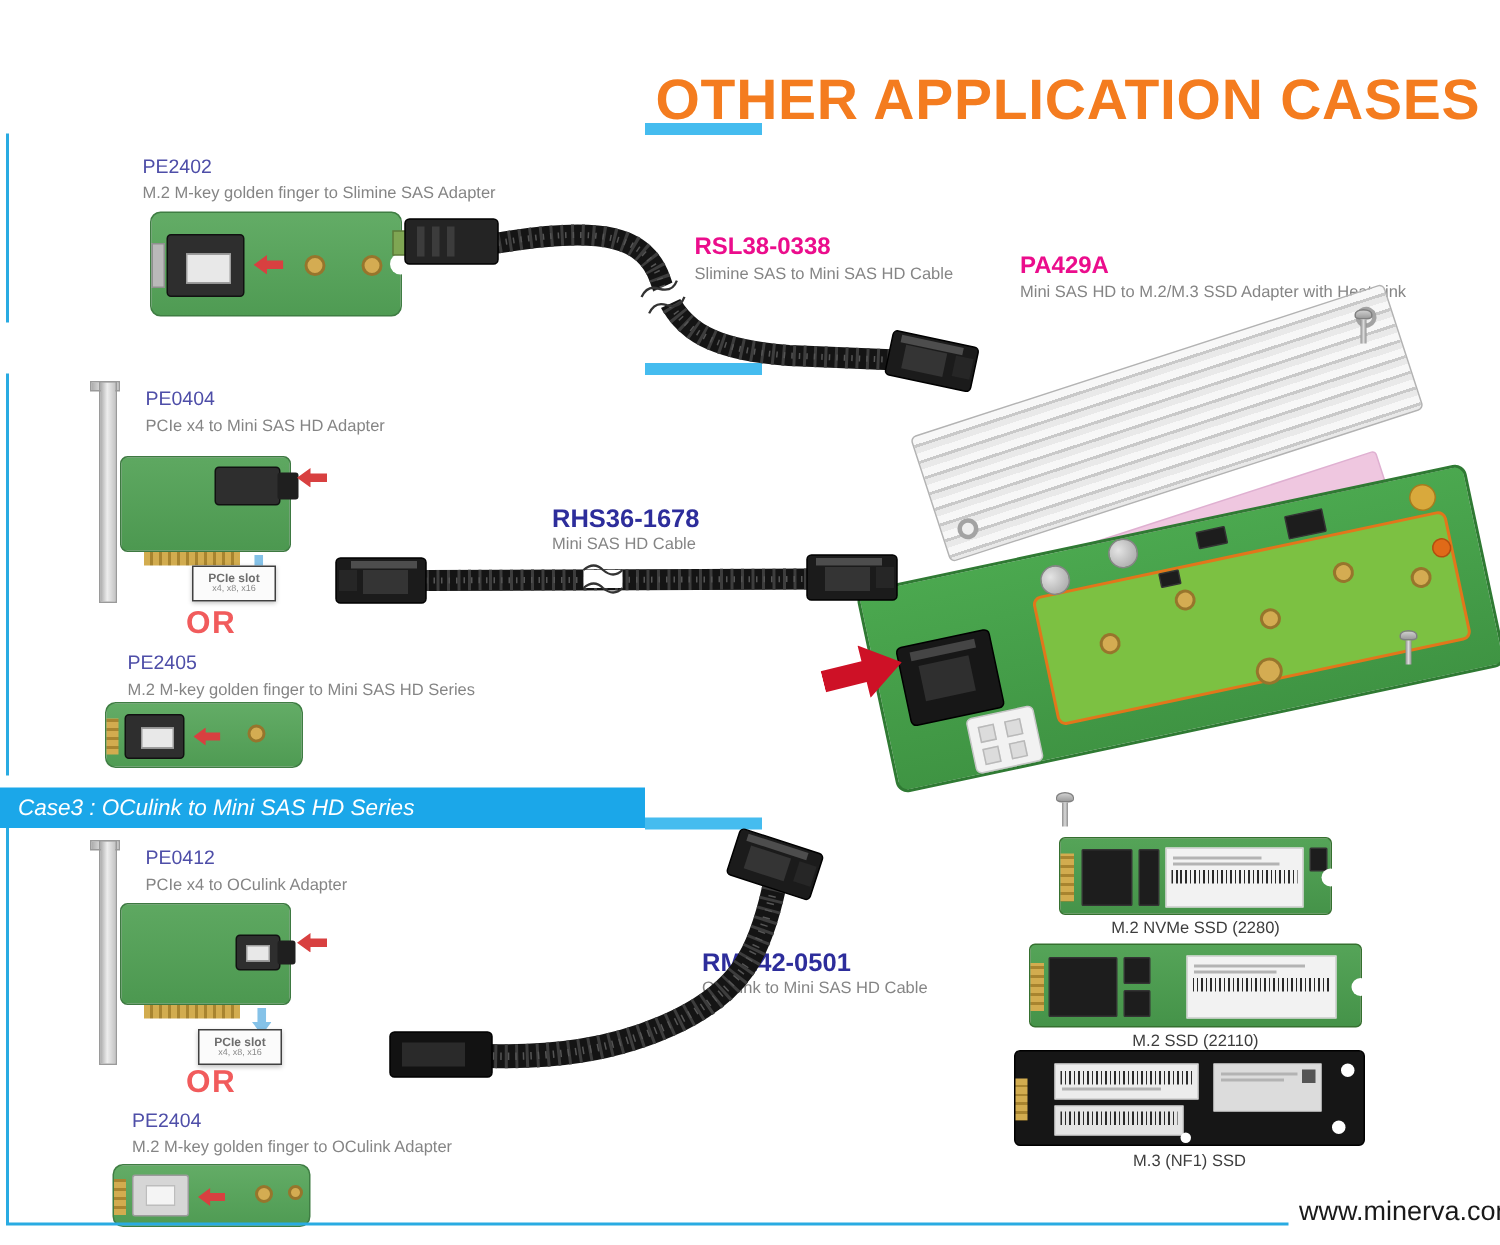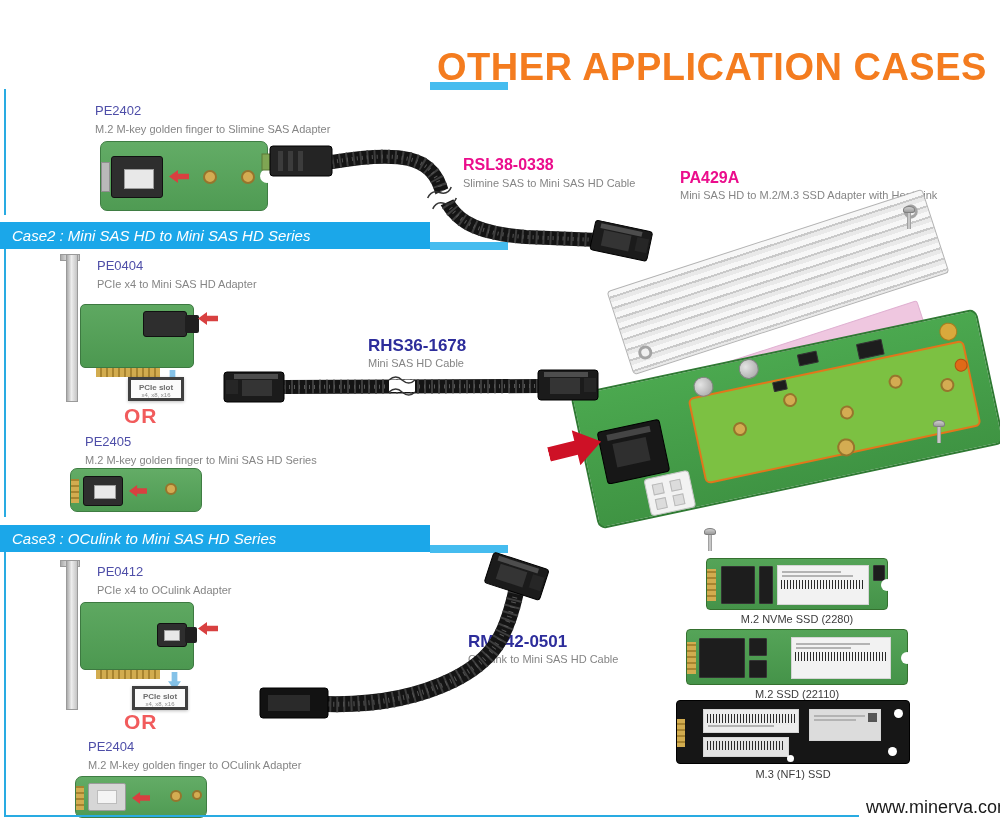--- a/index.html
+++ b/index.html
@@ -30,21 +30,21 @@
   .conn-ag { background:#d6d6d6; border:1px solid #9b9b9b; border-radius:2px; }
   .finger { background:repeating-linear-gradient(90deg,#D2AC4F 0 4px,#a8842f 4px 6px); }
   .finger-v { background:repeating-linear-gradient(0deg,#D2AC4F 0 4px,#a8842f 4px 6px); }
   .pad { border-radius:50%; background:#D4AC52; border:2px solid #97752c; }
   .notch { border-radius:50%; background:#fff; }
   .arrow-l { clip-path:polygon(0 50%,45% 0,45% 28%,100% 28%,100% 72%,45% 72%,45% 100%); background:#D84040; }
   .arrow-d { clip-path:polygon(28% 0,72% 0,72% 52%,100% 52%,50% 100%,0 52%,28% 52%); background:#85C2E8; }
   .big-arrow { clip-path:polygon(0 30%,52% 30%,52% 0,100% 50%,52% 100%,52% 70%,0 70%); background:#CE1126; }
 
   .bracket { background:linear-gradient(90deg,#ababab,#ededed 45%,#c4c4c4); border:1px solid #9a9a9a; }
-  .slotlab { background:#fbfbfb; border:3px solid #404040; box-shadow:0 1px 3px rgba(0,0,0,.25);
+  .slotlab { background:#fbfbfb; border:1px solid #404040; box-shadow:0 1px 3px rgba(0,0,0,.25);
              text-align:center; padding-top:3px; }
   .slotlab .t1 { font-size:8px; font-weight:bold; color:#6d6d6d; }
   .slotlab .t2 { font-size:6px; color:#8a8a8a; }
 
   .heatsink { background:repeating-linear-gradient(180deg,#f7f7f7 0 5px,#c9c9c9 5px 7px,#e9e9e9 7px 11px);
               border:1px solid #b3b3b3; border-radius:4px; transform:rotate(-18deg); }
   .hs-hole { width:14px; height:14px; border-radius:50%; border:3px solid #a3a3a3; background:#efefef; }
   .pinkpad { background:#EFC7E0; border:1px solid #dfb0d1; border-radius:3px; transform:rotate(-18deg); }
   .bigpcb { background:linear-gradient(180deg,#4BA84F,#3F9443); border:2px solid #2F7A33;
             border-radius:8px; transform:rotate(-12deg); }
@@ -68,21 +68,20 @@
 </head>
 <body>
 
 <div class="page">
 
   <div class="a title" style="left:437px; top:6px;margin-top:40px;">OTHER APPLICATION CASES</div>
 
   <div class="a banner-step" style="left:430px; top:82px;"></div>
   <div class="a vline" style="left:4px; top:89px; height:126px;"></div>
 
-  <div class="a banner" style="left:0; top:222px;">Case2 : Mini SAS HD to Mini SAS HD Series</div>
   <div class="a banner-step" style="left:430px; top:242px;"></div>
   <div class="a vline" style="left:4px; top:249px; height:268px;"></div>
 
   <div class="a banner" style="left:0; top:525px;">Case3 : OCulink to Mini SAS HD Series</div>
   <div class="a banner-step" style="left:430px; top:545px;"></div>
   <div class="a vline" style="left:4px; top:552px; height:264px;"></div>
 
   <div class="a c-code" style="left:95px; top:103px;">PE2402</div>
   <div class="a desc" style="left:95px; top:123px;">M.2 M-key golden finger to Slimine SAS Adapter</div>
 

